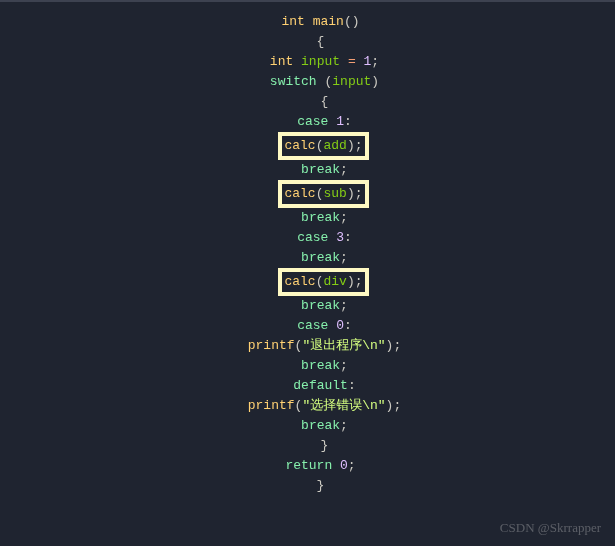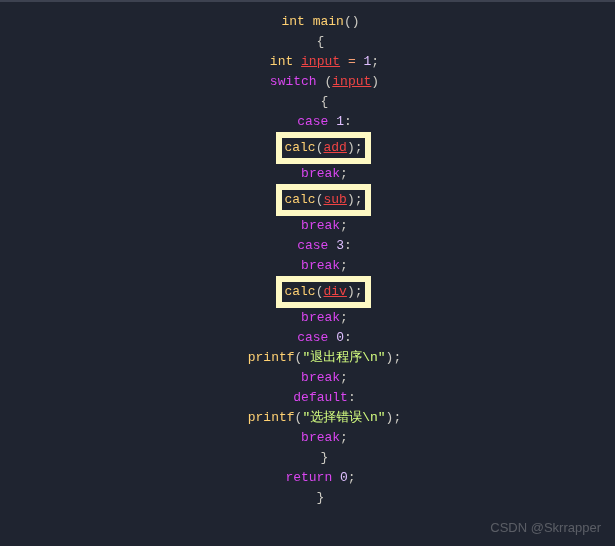--- a/index.html
+++ b/index.html
@@ -13,43 +13,43 @@
     height: 546px;
     overflow: hidden;
     position: relative;
   }
   .editor {
     padding: 10px 0 10px 18px;
     border-top: 2px solid #3d4250;
   }
   .line { white-space: pre; text-align: center; }
   .kw-type { color: #ffd173; }
-  .kw-ctrl { color: #d946ef; }
+  .kw-ctrl { color: #86efac; }
   .fn { color: #ffd173; }
   .paren { color: #cccac2; }
   .brace { color: #cccac2; }
   .semi { color: #cccac2; }
   .op { color: #f29e74; }
   .num { color: #dfbfff; }
   .str { color: #d5ff80; }
-  .param { color: #ef4444; text-decoration: underline; }
+  .param { color: #84cc16; }
   .boxed {
-    border: 6px solid #fef9c3;
+    border: 4px solid #fef9c3;
     display: inline-block;
     padding: 0 2px;
     margin-left: -2px;
   }
   .ind1 { padding-left: 8px; display: inline-block; }
   .ind2 { padding-left: 16px; display: inline-block; }
   .watermark {
     position: absolute;
     right: 14px;
     bottom: 8px;
     color: rgba(200,200,200,0.35);
-    font-family: Liberation Sans, sans-serif;
+    font-family: Liberation Serif, serif;
     font-size: 13px;
   }
 </style>
 </head>
 <body>
 
 <div class="editor">
 
 <div class="line"><span class="ind1"></span><span class="kw-type">int</span> <span class="fn">main</span><span class="paren">()</span></div>
 

